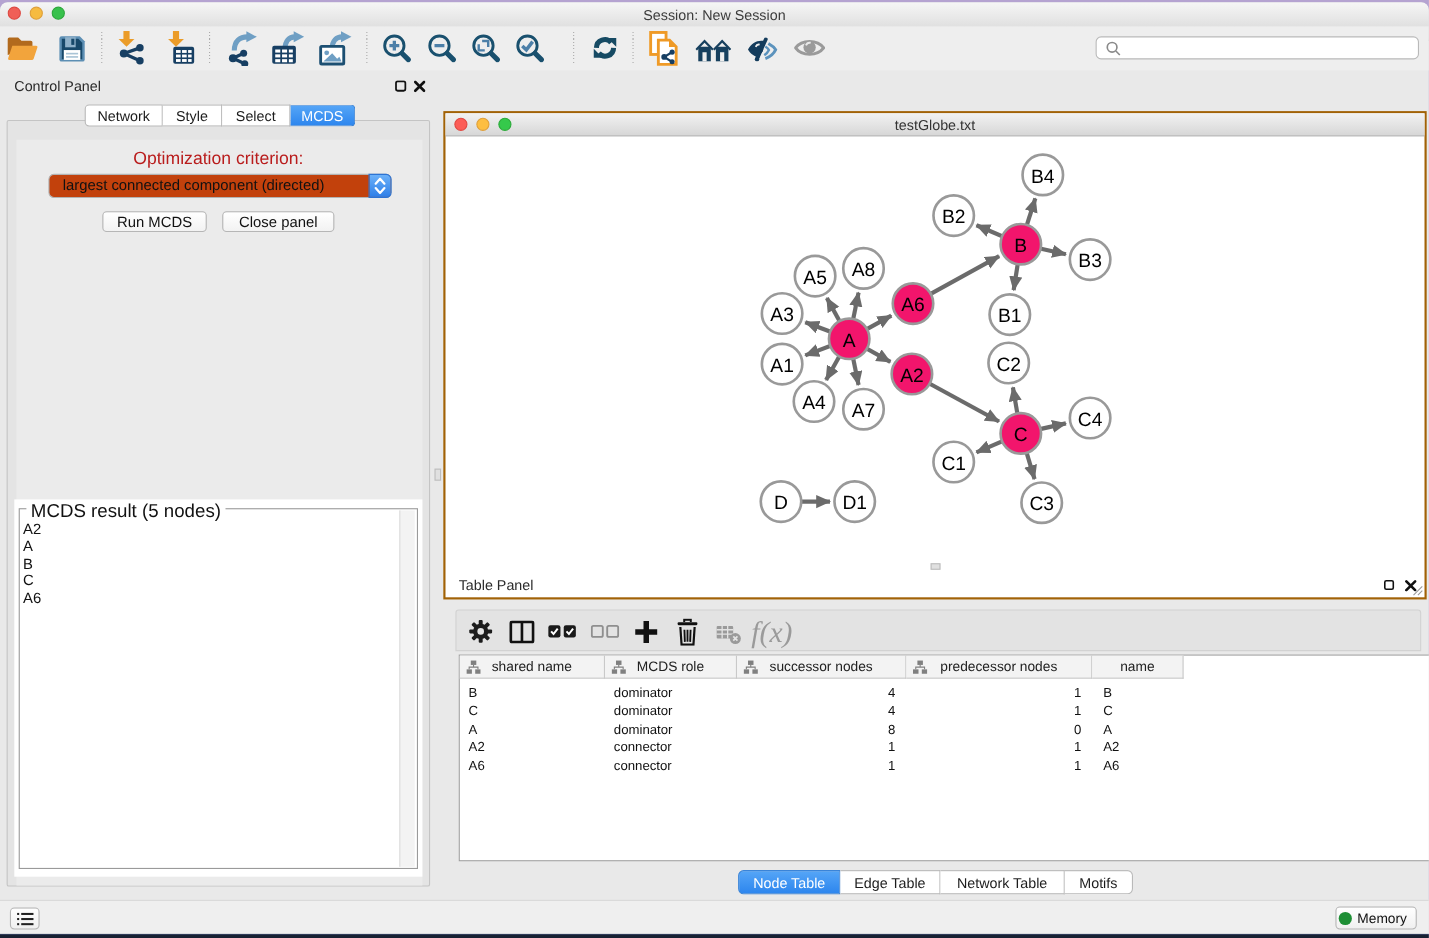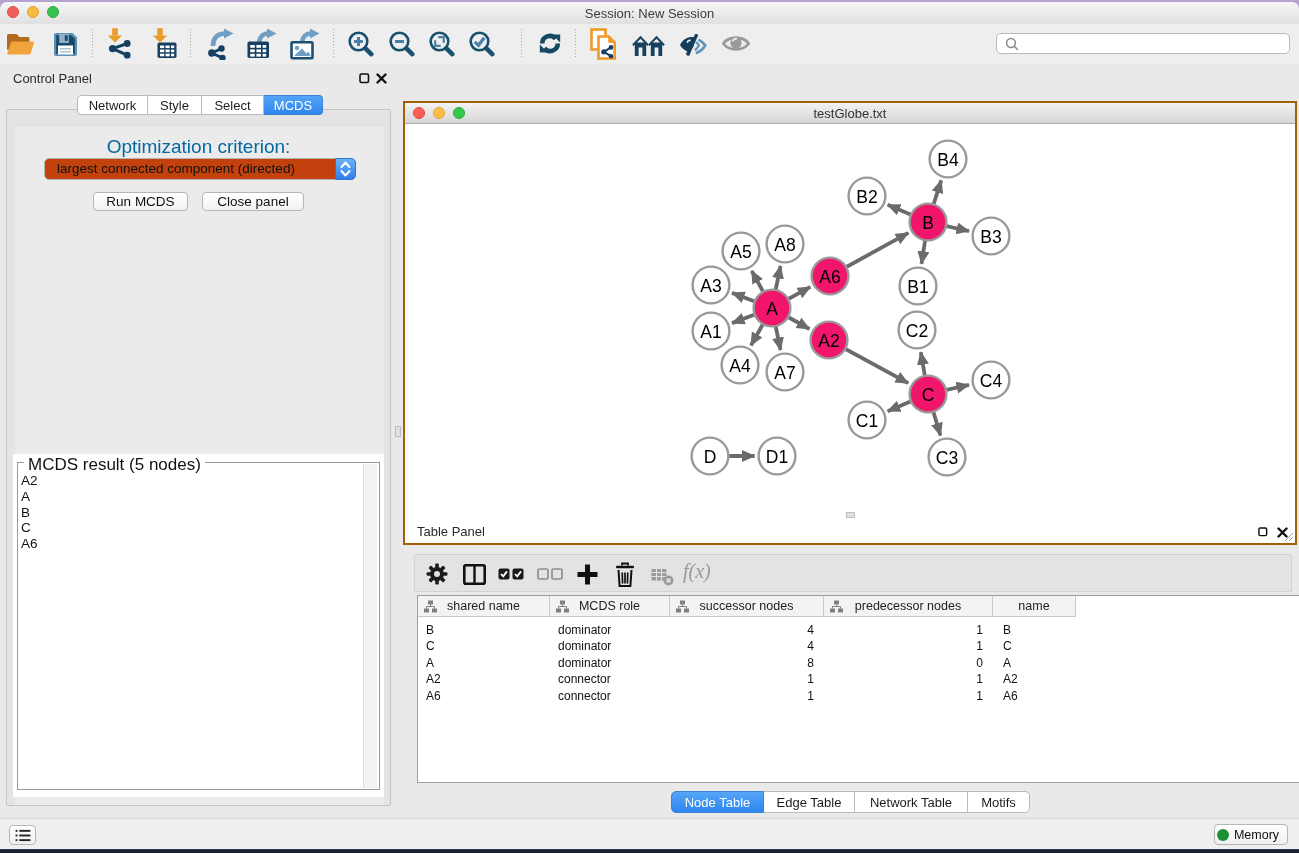--- a/index.html
+++ b/index.html
@@ -16,21 +16,21 @@
 .searchbox svg{position:absolute;left:8px;top:3px;}
 
 .cp-title{position:absolute;left:13px;top:69px;font-size:13px;color:#2a2a2a;}
 .tabs{position:absolute;display:flex;height:20px;}
 .tab{height:20px;line-height:19px;font-size:13px;text-align:center;background:#fff;border:1px solid #b9b9b9;border-left:none;color:#1c1c1c;}
 .tab.first{border-left:1px solid #b9b9b9;border-radius:4px 0 0 4px;}
 .tab.last{border-radius:0 4px 4px 0;}
 .tab.sel{background:linear-gradient(#55a5f7,#2d86ee);color:#fff;border-color:#3a84d8;}
 .cp-outer{position:absolute;left:6px;top:107px;width:385px;height:697px;background:#e4e4e4;border:1px solid #c4c4c4;border-radius:2px;}
 .cp-inner{position:absolute;left:8px;top:17px;width:369px;height:678px;background:#ebebeb;}
-.opt-label{position:absolute;left:0;top:134px;width:397px;text-align:center;font-size:19px;color:#0369a1;}
+.opt-label{position:absolute;left:0;top:134px;width:397px;text-align:center;font-size:16px;color:#b91c1c;}
 .combo{position:absolute;left:44px;top:156px;width:312px;height:22px;background:#c2410c;border:1px solid #b3b3b3;border-radius:5px;font-size:13.5px;color:#111;line-height:20px;padding-left:12px;}
 .combo-btn{position:absolute;right:-1px;top:-1px;width:21px;height:22px;background:linear-gradient(#6cb1f9,#2e7fe8);border-radius:0 5px 5px 0;border:1px solid #2d74d4;}
 .btn{position:absolute;height:19px;background:linear-gradient(#ffffff,#f2f2f2);border:1px solid #b6b6b6;border-radius:4px;font-size:13.5px;color:#111;text-align:center;line-height:17px;}
 .mcds-box{position:absolute;left:13px;top:452px;width:371px;height:343px;background:#fff;}
 .mcds-fs{position:absolute;left:4px;top:8px;right:4px;bottom:7px;border:1px solid #9a9a9a;}
 .mcds-legend{position:absolute;left:6px;top:-8px;background:#fff;padding:0 4px;font-size:17px;color:#111;}
 .mcds-list{position:absolute;left:3px;top:10px;font-size:13.5px;color:#111;line-height:15.8px;}
 .mcds-track{position:absolute;right:2px;top:1px;width:14px;bottom:1px;background:#f3f3f3;border-left:1px solid #dcdcdc;}
 
 .frame{position:absolute;left:403px;top:61px;width:894px;height:444px;background:#fff;border:2px solid #a16207;margin-top:38px;}
@@ -390,21 +390,21 @@
         <path d="M8.2 10.5 L8.6 21.5 M11 10.5 V21.5 M13.8 10.5 L13.4 21.5" stroke="#111" stroke-width="1.7"></path>
       </svg>
       <svg class="abs" style="left:236px;top:13px" width="23" height="18" viewBox="0 0 23 18">
         <rect x="0.5" y="1" width="15" height="11.5" rx="1" fill="#9a9a9a"></rect>
         <g stroke="#e3e3e3" stroke-width="1.2">
           <path d="M0.5 4.5 H15.5 M0.5 8.5 H15.5 M5.5 1 V12.5 M10.5 1 V12.5"></path>
         </g>
         <circle cx="17.5" cy="12.5" r="5" fill="#9a9a9a"></circle>
         <path d="M15.6 10.6 L19.4 14.4 M19.4 10.6 L15.6 14.4" stroke="#e3e3e3" stroke-width="1.6"></path>
       </svg>
-      <div class="abs" style="left:268px;top:5px;font-family:'Liberation Serif',serif;font-style:italic;font-size:20px;color:#9a9a9a;">f(x)</div>
+      <div class="abs" style="left:268px;top:5px;font-family:'Liberation Serif',serif;font-style:italic;font-size:27px;color:#9a9a9a;">f(x)</div>
     </div>
   <div class="tbl" id="tbl">
       <div class="th" style="left:0px;width:132px;"><svg width="13" height="13" viewBox="0 0 13 13" style="position:absolute;left:6px;top:4px">
           <g fill="#808080">
             <rect x="4" y="0.5" width="5" height="4"></rect>
             <rect x="0" y="8.5" width="5" height="4"></rect>
             <rect x="8" y="8.5" width="5" height="4"></rect>
           </g>
           <path d="M6.5 4.5 V6.5 M2.5 8.5 V6.5 H10.5 V8.5" fill="none" stroke="#808080" stroke-width="1"></path>
         </svg>shared name</div>

